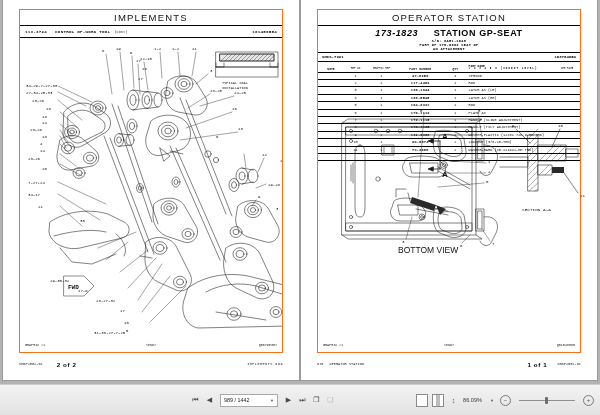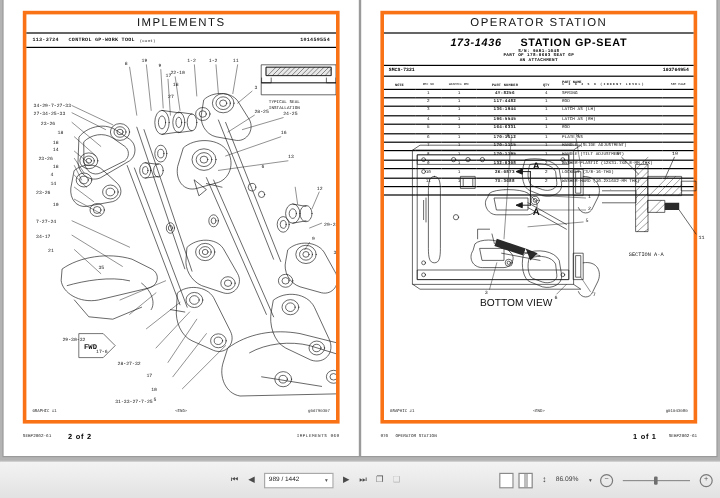--- a/index.html
+++ b/index.html
@@ -9,21 +9,21 @@
     font-family:"Liberation Sans", sans-serif;
     -webkit-font-smoothing:none;
   }
   .viewer{position:relative;width:600px;height:415px;background:#b3b3b3;}
   .pages{position:absolute;left:0;top:0;width:600px;height:385px;display:flex;gap:2px;justify-content:center;}
 
   .page{position:relative;width:296px;height:380px;background:#ffffff;box-shadow:0 0 0 1px #9a9a9a;}
   .page-inner{position:absolute;left:6px;top:5px;right:6px;bottom:5px;}
 
   
-  .frame{position:absolute;left:10px;top:4px;right:10px;bottom:22px;border:3px solid #f97316;}
+  .frame{position:absolute;left:10px;top:4px;right:10px;bottom:22px;border:1px solid #f97316;}
   .banner{height:15px;border-bottom:1px solid #000;display:flex;align-items:center;justify-content:center;}
   .banner span{font-size:9.5px;letter-spacing:1.2px;color:#111;}
   .subbar{height:11px;border-bottom:1px solid #000;display:flex;align-items:center;padding:0 5px;
           font-family:"Liberation Mono",monospace;font-size:4.2px;font-weight:bold;letter-spacing:.25px;color:#111;}
   .subbar .l{white-space:nowrap;}
   .subbar .cont{font-weight:normal;font-size:3.3px;}
   .subbar .r{margin-left:auto;}
 
   
   .draw{position:absolute;left:0;right:0;top:26px;bottom:13px;overflow:hidden;}
@@ -369,21 +369,21 @@
     <div class="page">
       <div class="page-inner">
         <div class="frame">
 
           <div class="banner">
             <span>OPERATOR STATION</span>
           </div>
 
           <div class="titleblk">
             <div class="t1">
-              <span class="ital">173-1436</span>
+              <span class="ital">173-1823</span>
               <span>&nbsp;&nbsp;&nbsp;</span>
               <span>STATION GP-SEAT</span>
             </div>
             <div class="t2">S/N: 9AR1-1048</div>
             <div class="t3">PART OF 178-0603 SEAT GP</div>
             <div class="t4">AN ATTACHMENT</div>
           </div>
 
           <div class="idbar">
             <span>SMCS-7321</span>

